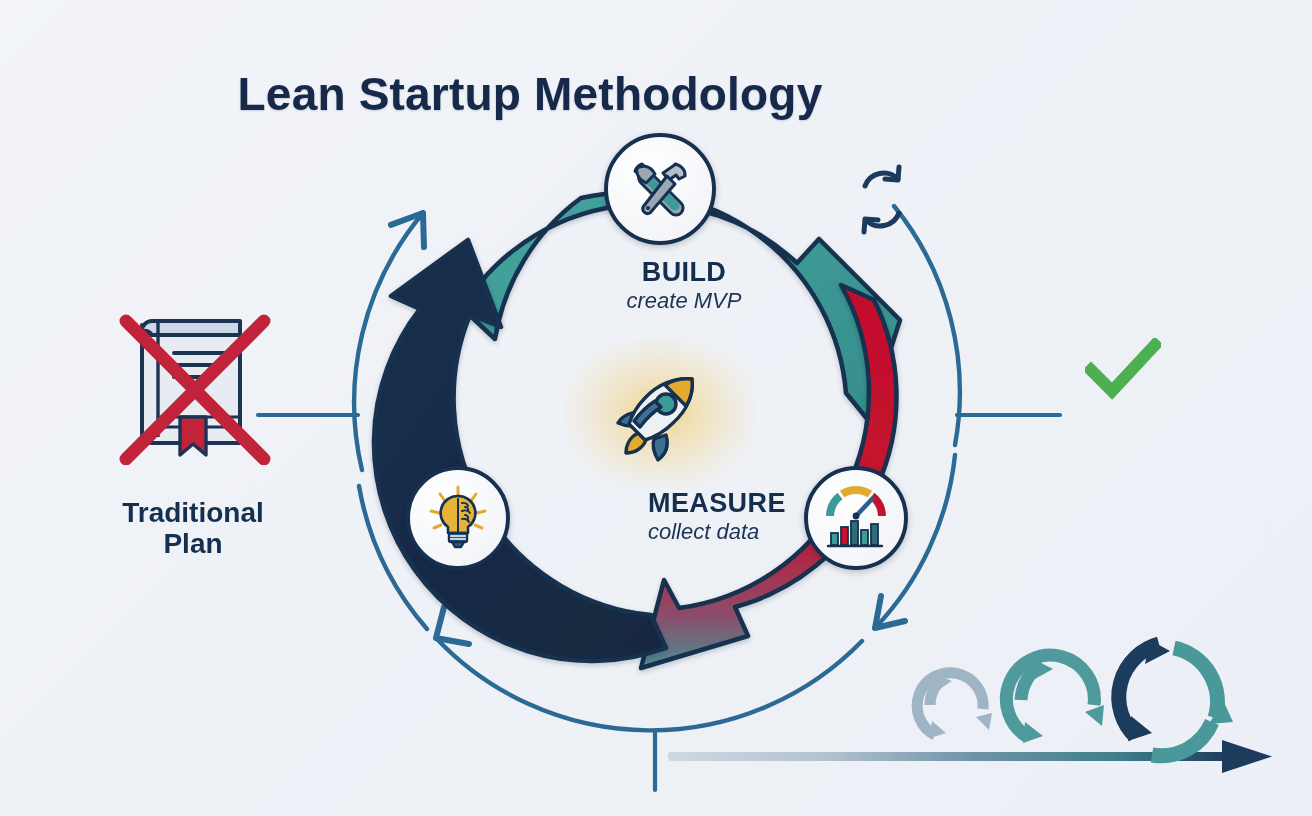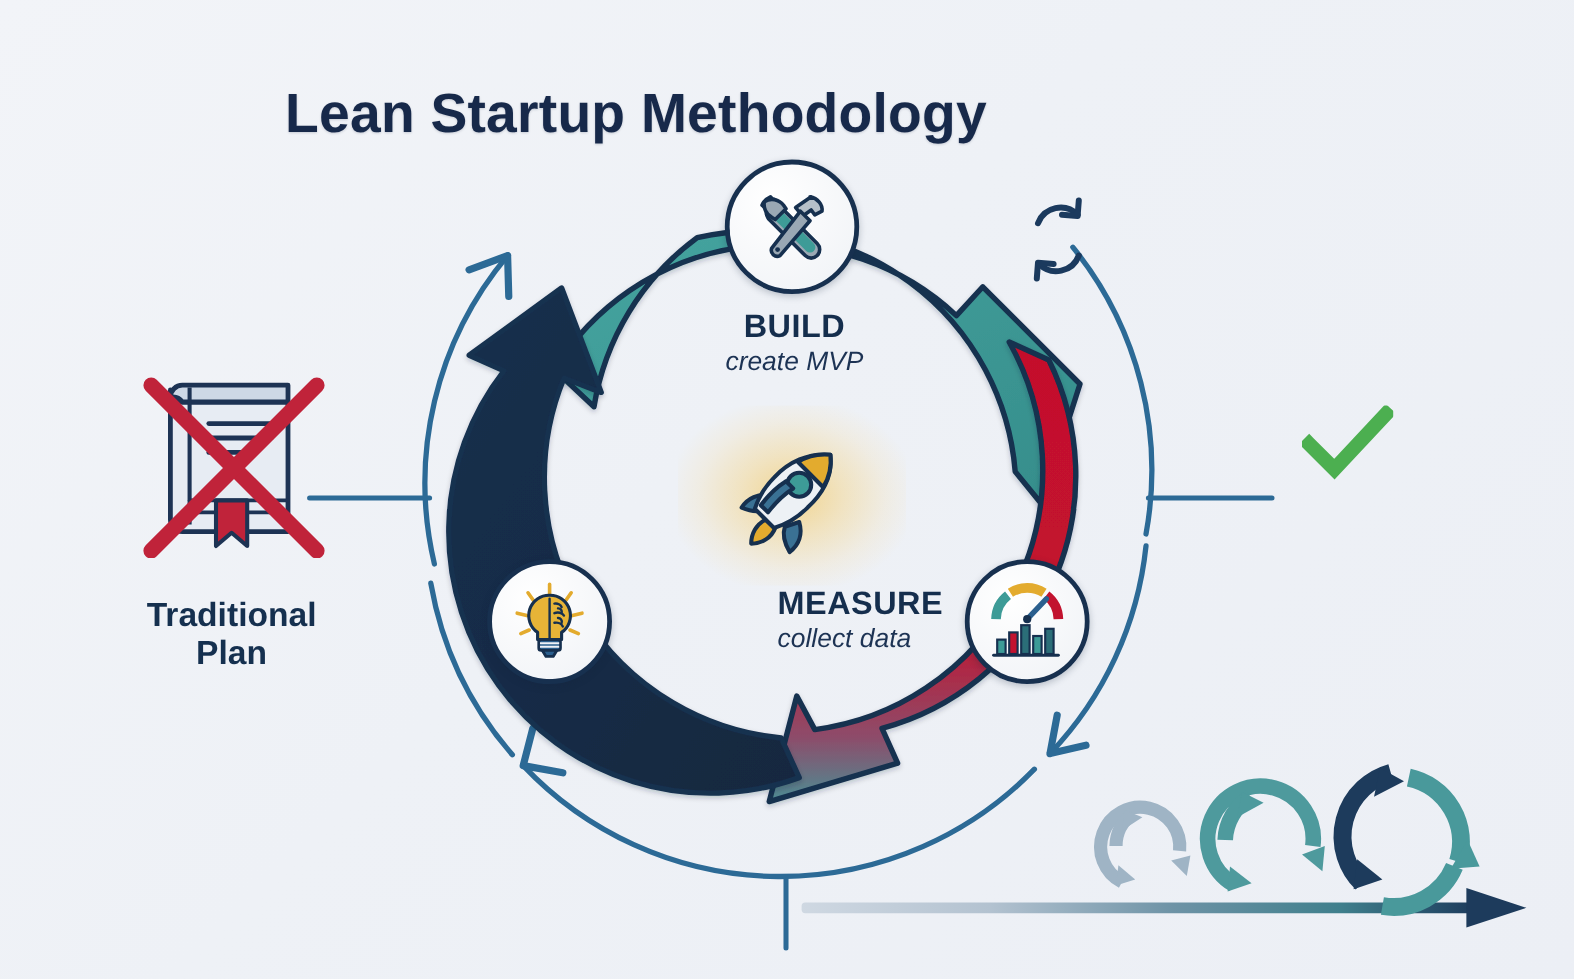--- a/index.html
+++ b/index.html
@@ -27,21 +27,21 @@
   .stage-label .name {
     font-size:27px; font-weight:bold; letter-spacing:.4px; line-height:1.05;
     color:#152e4d;
   }
   .stage-label .sub {
     font-size:22px; font-weight:normal; line-height:1.2; color:#1d3354;
     margin-top:2px;
     font-style:italic;
   }
 
-  #lbl-build  { left:502px; top:258px; width:320px; }
+  #lbl-build  { left:524px; top:258px; width:320px; }
   #lbl-learn  { left:470px; top:477px; width:200px; text-align:right; }
   #lbl-measure{ left:648px; top:489px; width:200px; text-align:left; }
 
   
   .side { position:absolute; text-align:center; color:#15304f; }
   .side .txt { font-size:28px; font-weight:bold; line-height:1.12; }
   #side-left  { left:48px;  top:497px; width:290px; }
   #side-right { left:1000px; top:398px; width:300px; text-align:left; }
   #side-right .txt { text-align:left; }
 

